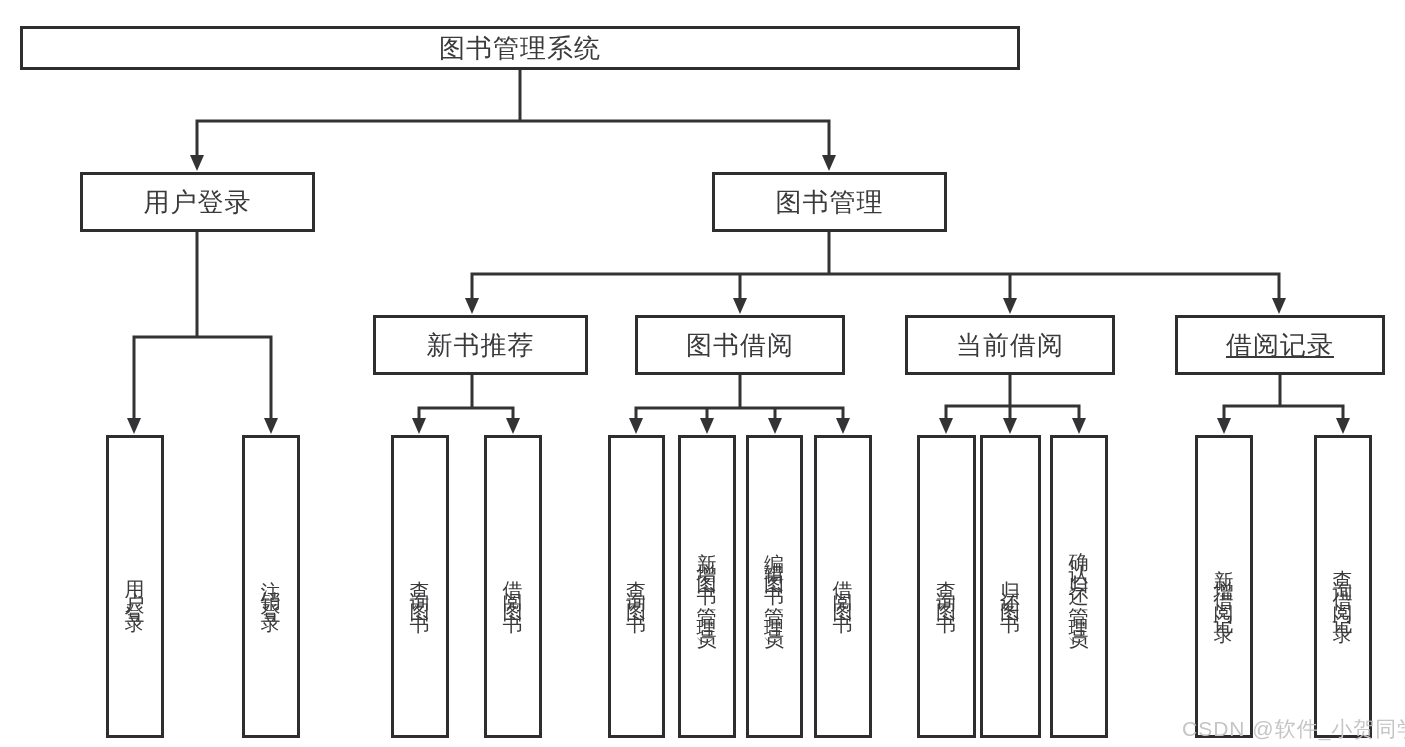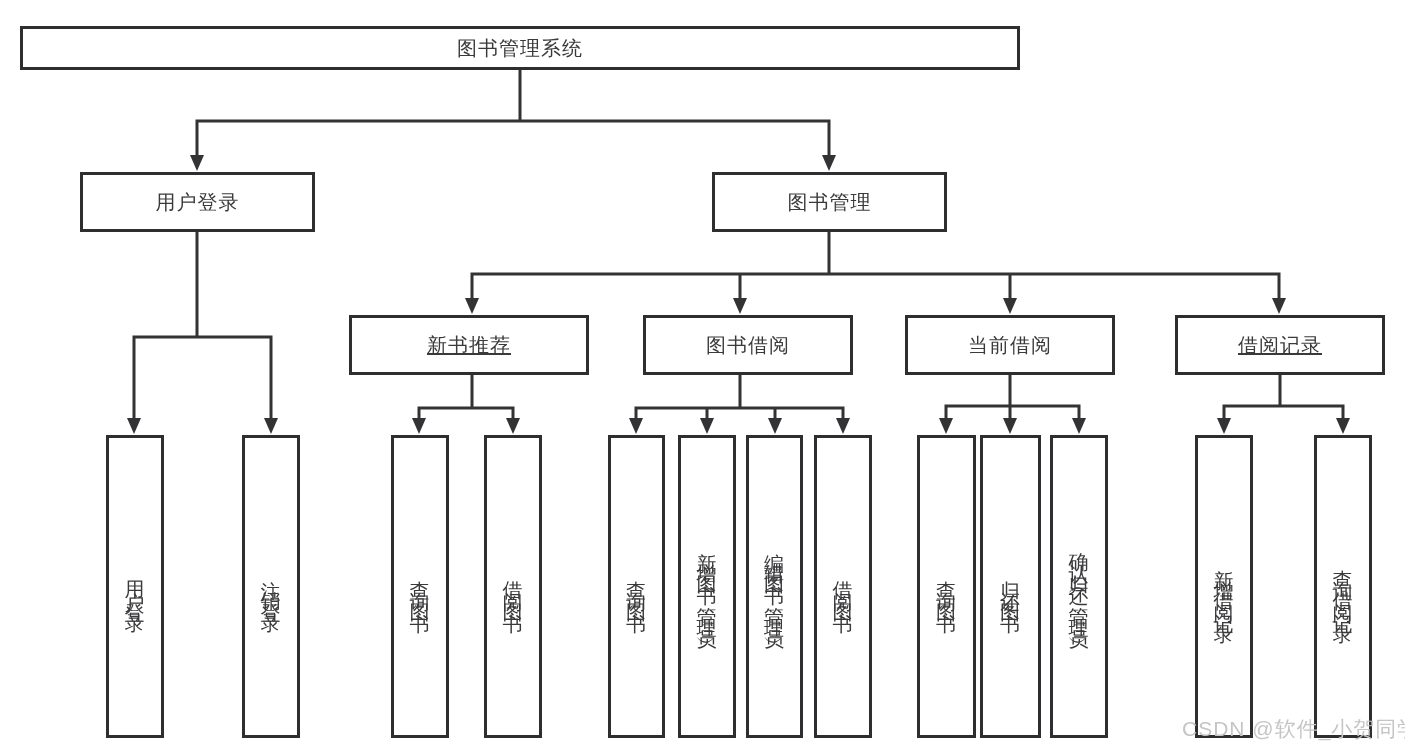--- a/index.html
+++ b/index.html
@@ -12,21 +12,21 @@
     overflow:hidden;
   }
   .box{
     position:absolute;
     box-sizing:border-box;
     border:3px solid #2e2e30;
     background:#ffffff;
     display:flex;
     align-items:center;
     justify-content:center;
-    font-size:20px;
+    font-size:26px;
     letter-spacing:1px;
     color:#3a3a3c;
   }
   .leaf{
     position:absolute;
     box-sizing:border-box;
     border:3px solid #2e2e30;
     background:#ffffff;
     top:435px;height:303px;
     display:flex;
@@ -104,24 +104,24 @@
     <span>图书管理系统</span>
   </div>
 
   <div class="box" style="left:80px;top:172px;width:235px;height:60px;">
     <span>用户登录</span>
   </div>
   <div class="box" style="left:712px;top:172px;width:235px;height:60px;align-items:center;">
     <span>图书管理</span>
   </div>
 
-  <div class="box" style="left:349px;top:315px;width:240px;height:60px;text-decoration:underline;">
+  <div class="box" style="left:373px;top:315px;width:215px;height:60px;">
     <span>新书推荐</span>
   </div>
-  <div class="box" style="left:635px;top:315px;width:210px;height:60px;margin-left:8px;">
+  <div class="box" style="left:635px;top:315px;width:210px;height:60px;">
     <span>图书借阅</span>
   </div>
   <div class="box" style="left:905px;top:315px;width:210px;height:60px;">
     <span>当前借阅</span>
   </div>
   <div class="box" style="left:1175px;top:315px;width:210px;height:60px;text-decoration:underline;">
     <span>借阅记录</span>
   </div>
 
   <div class="leaf" style="left:106px;width:58px;">

